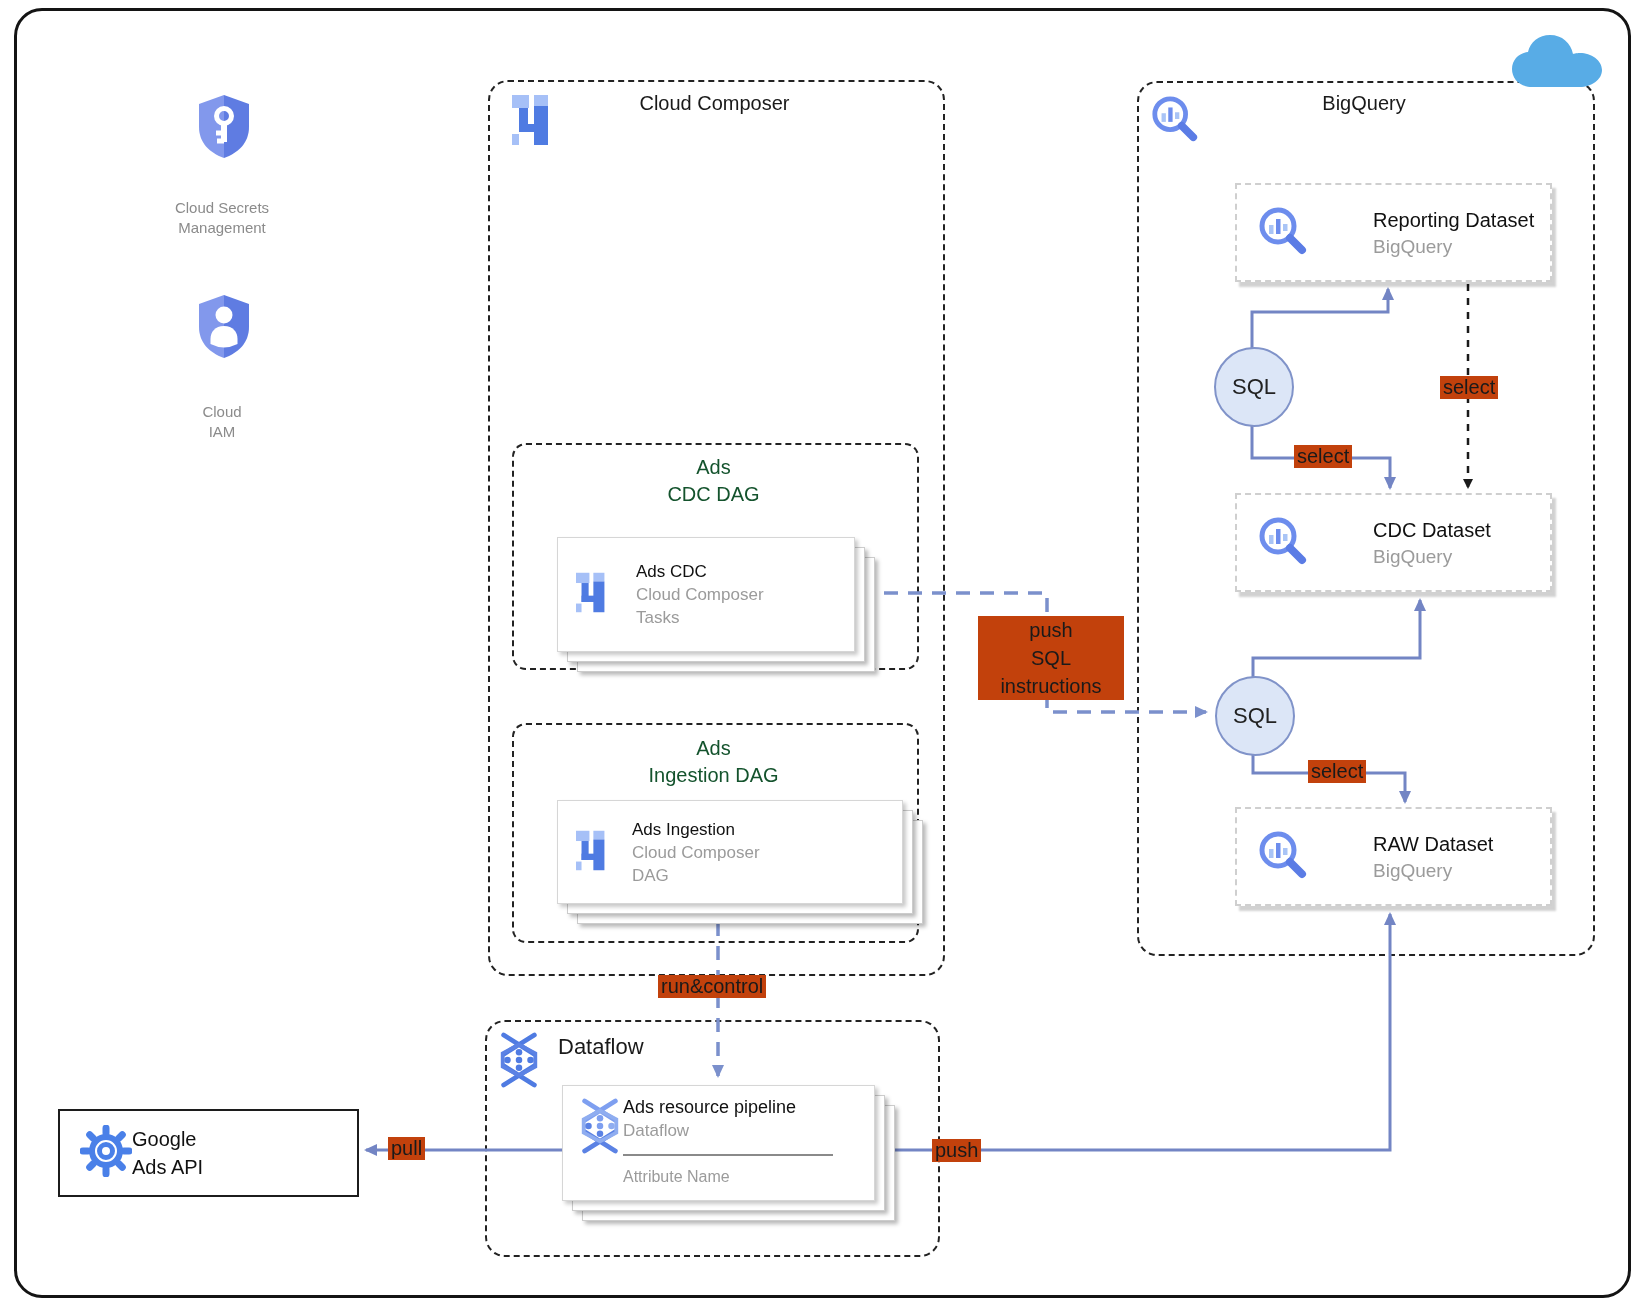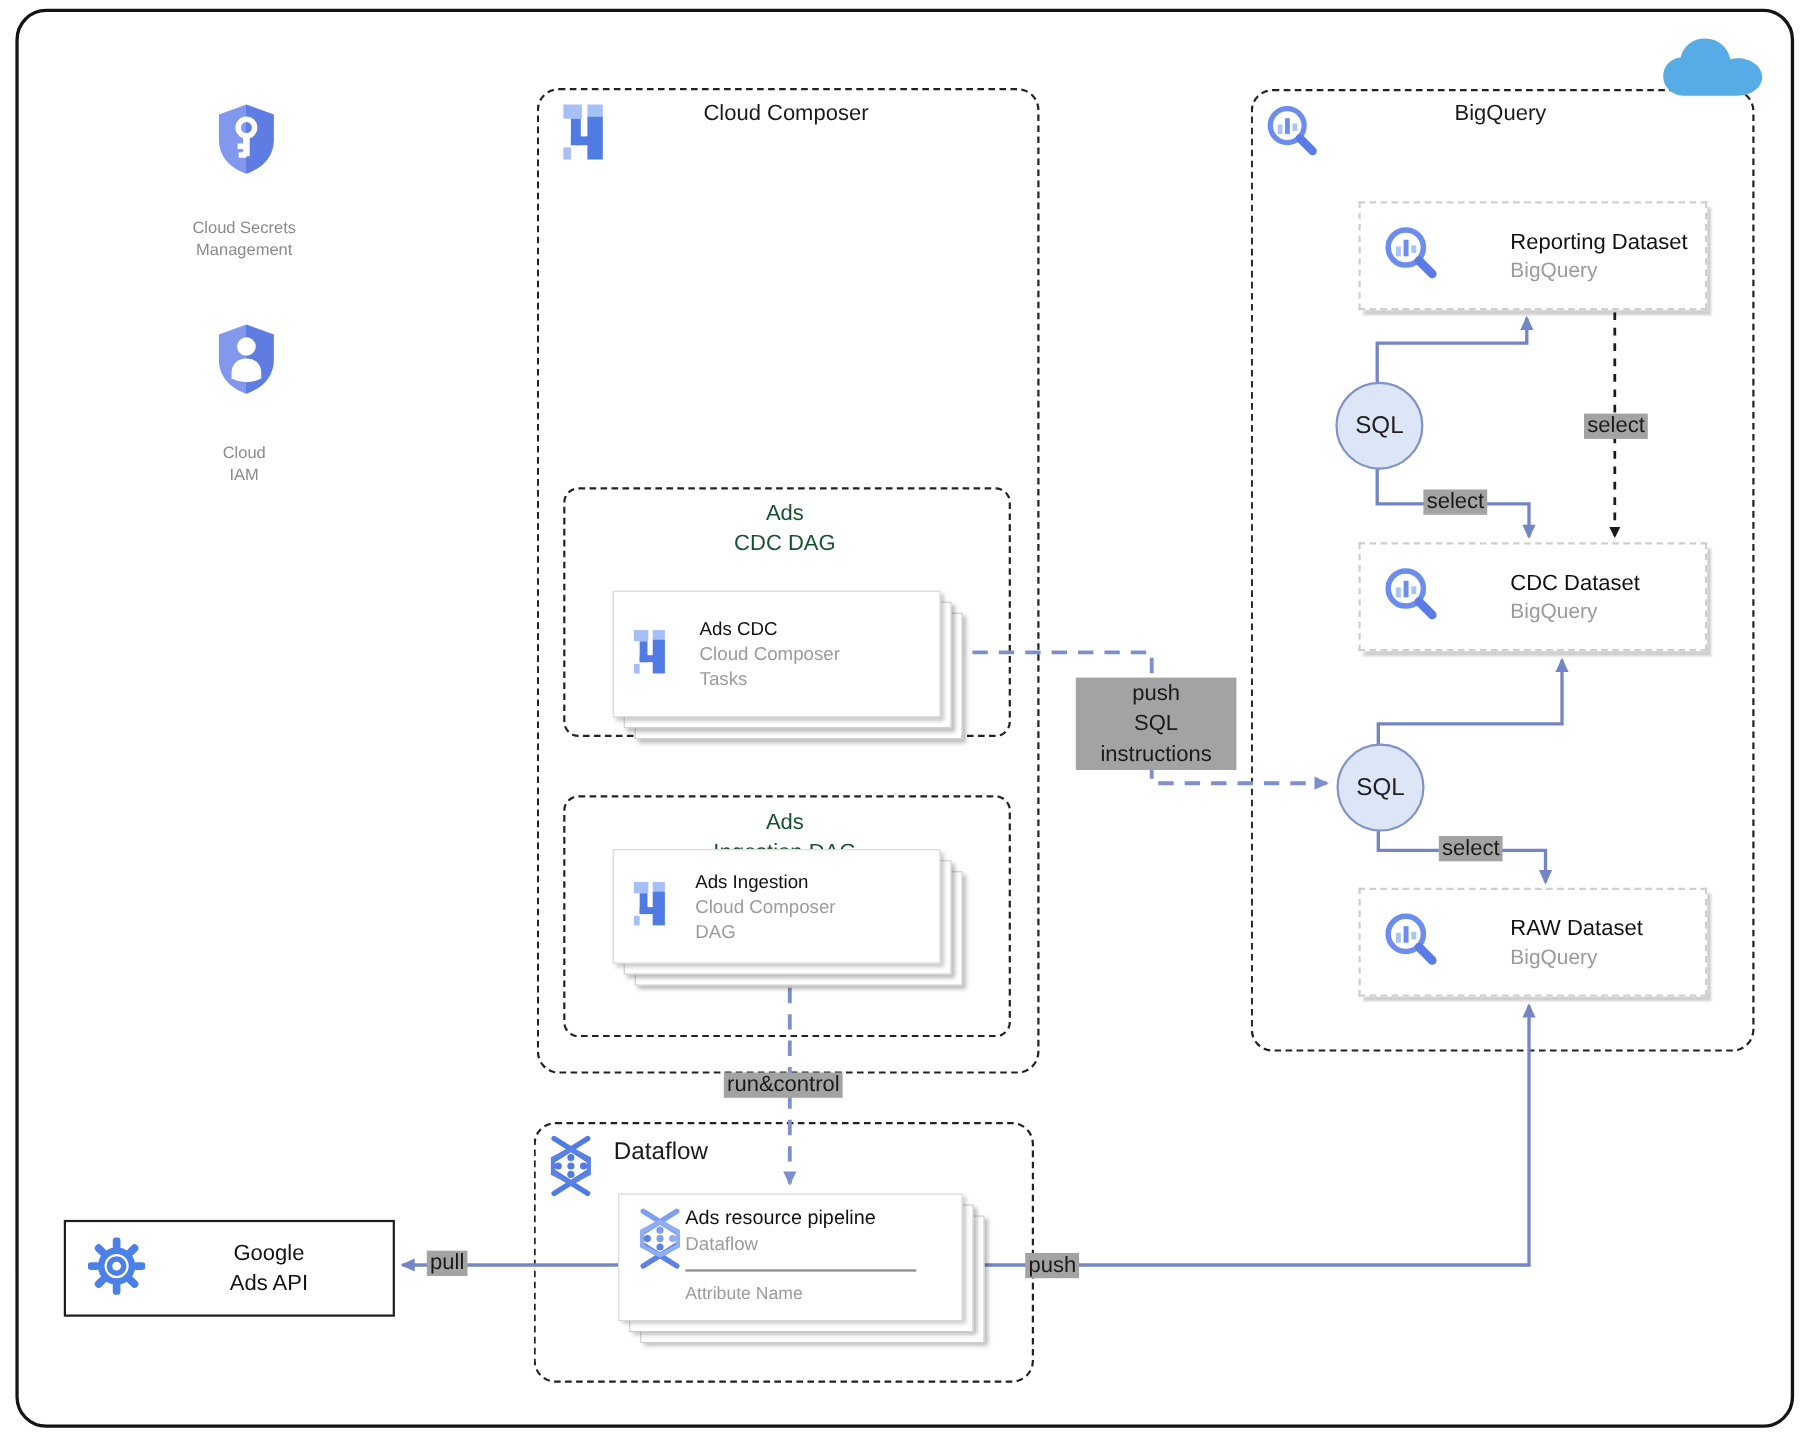--- a/index.html
+++ b/index.html
@@ -23,24 +23,24 @@
   .card-text .t{font-size:17px;color:#111;}
   .card-text .s{font-size:17px;color:#9b9b9b;}
   .card-text div{line-height:23px;}
   
   .dataset-card{background:#fff;border:2px dashed #cfcfcf;box-shadow:4px 5px 2px rgba(0,0,0,.18);
       z-index:3;display:flex;align-items:center;gap:36px;}
   .dataset-card .tt{font-size:20px;color:#111;line-height:27px;}
   .dataset-card .ss{font-size:19px;color:#9b9b9b;line-height:25px;}
   .sql-circle{width:76px;height:76px;border-radius:50%;background:#dce6f7;border:2px solid #8093c9;
       display:flex;align-items:center;justify-content:center;font-size:22px;color:#222;z-index:3;}
-  .edge-label{background:#a3a3a3;padding:0 3px;font-size:20px;color:#1a1a1a;z-index:4;white-space:nowrap;}
+  .edge-label{background:#c2410c;padding:0 3px;font-size:20px;color:#1a1a1a;z-index:4;white-space:nowrap;}
   #svg-arrows{position:absolute;left:0;top:0;z-index:2;pointer-events:none;}
   #google-ads-box{border:2px solid #1c1c1c;background:#fff;z-index:3;display:flex;align-items:center;}
-  .ads-text{font-size:20px;line-height:28px;color:#111;text-align:center;flex:1;}
+  .ads-text{font-size:20px;line-height:28px;color:#111;flex:1;}
 </style>
 </head>
 <body>
 
 <div class="abs" id="outer-frame"></div>
 
 <div class="abs" style="left:197px;top:93px;width:54px;height:68px;z-index:2">
   <svg width="54" height="68" viewBox="0 0 54 64">
     <defs>
         <linearGradient id="gsh" x1="0" y1="0" x2="1" y2="0">
@@ -112,21 +112,21 @@
       <div class="s">Tasks</div>
     </div>
   </div>
 </div>
 
 <div class="abs inner-dashed" style="left:512px;top:723px;width:403px;height:216px"></div>
 <div class="abs two-line-title" style="left:512px;top:735px;width:403px">
   <div>Ads</div>
     <div>Ingestion DAG</div>
 </div>
-<div class="abs stack-card" style="left:557px;top:772px;width:296px;height:102px">
+<div class="abs stack-card" style="left:557px;top:800px;width:344px;height:102px">
   <div class="layer l2"></div>
     <div class="layer l1"></div>
   <div class="card-face">
     <div style="margin-left:18px">
       <svg width="30" height="41" viewBox="0 0 38 50">
         <rect x="0" y="0" width="17" height="13" fill="#a6c0f7"></rect>
         <rect x="22" y="0" width="14" height="11" fill="#a6c0f7"></rect>
         <rect x="22" y="11" width="14" height="39" fill="#4f7be2"></rect>
         <rect x="7" y="13" width="9" height="24" fill="#4f7be2"></rect>
         <rect x="7" y="29" width="16" height="8" fill="#4f7be2"></rect>

